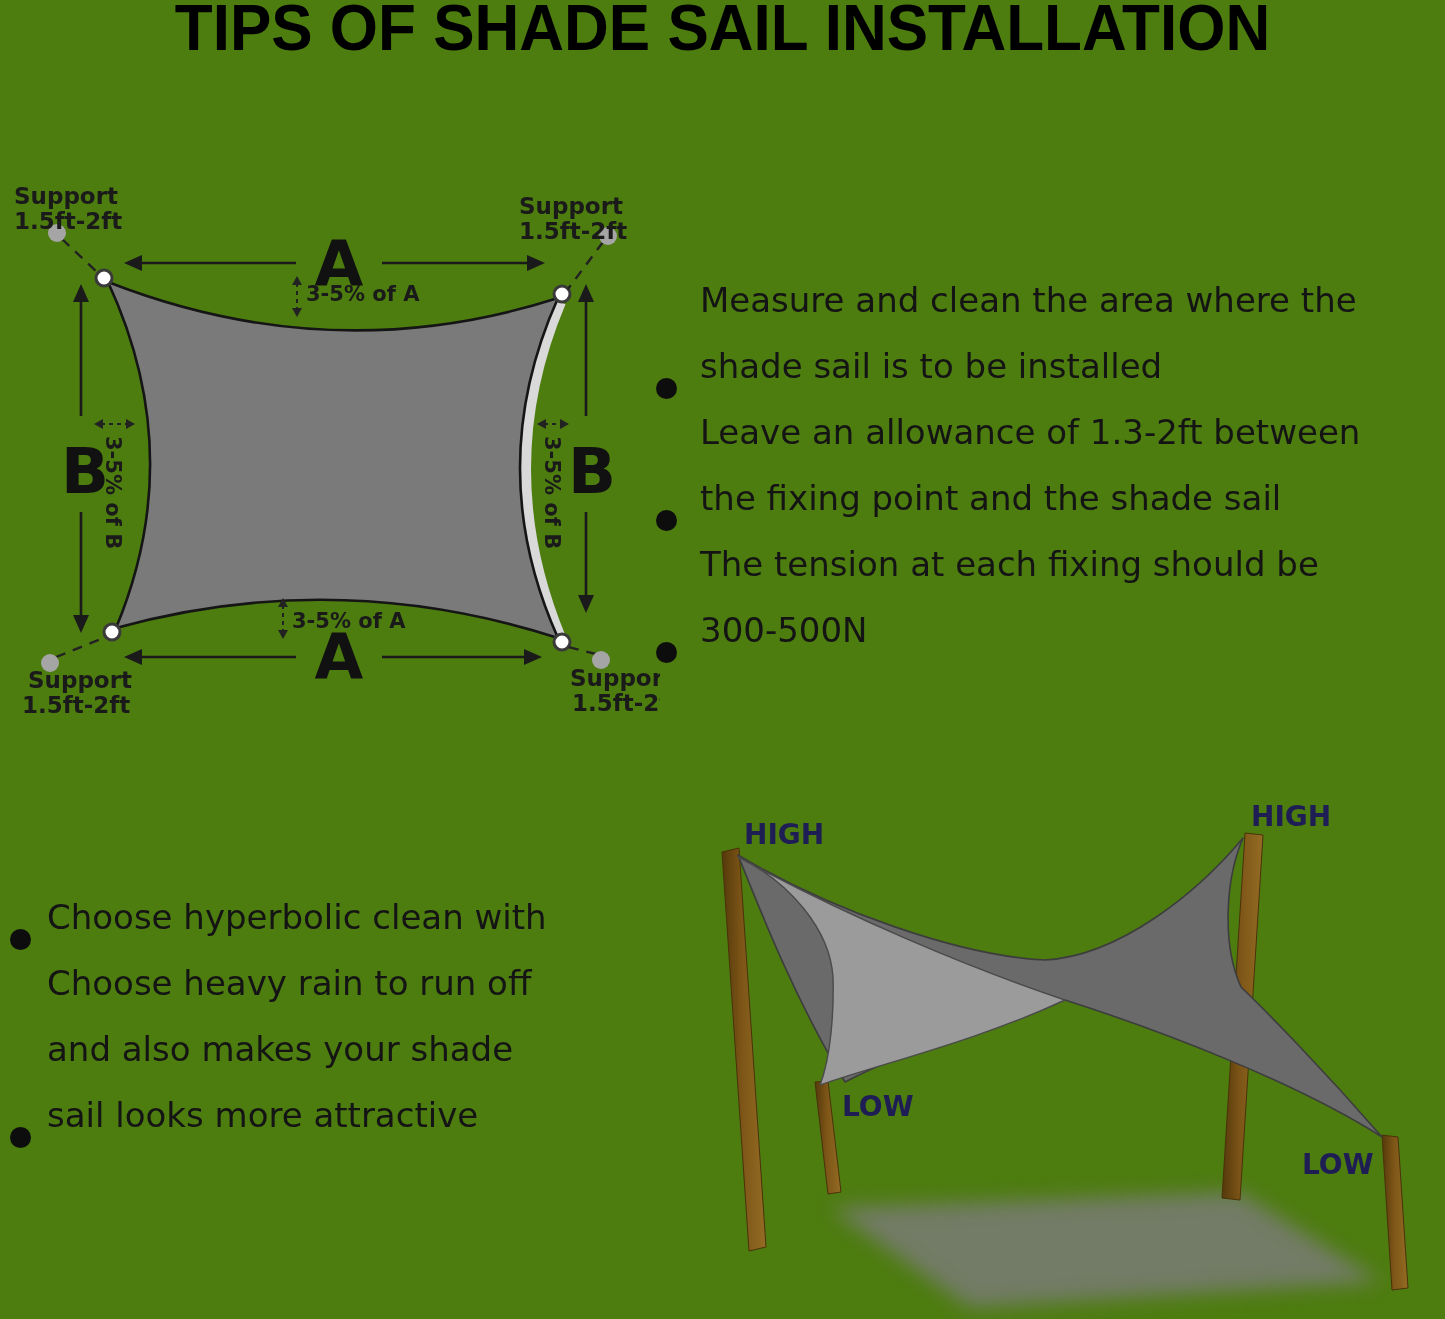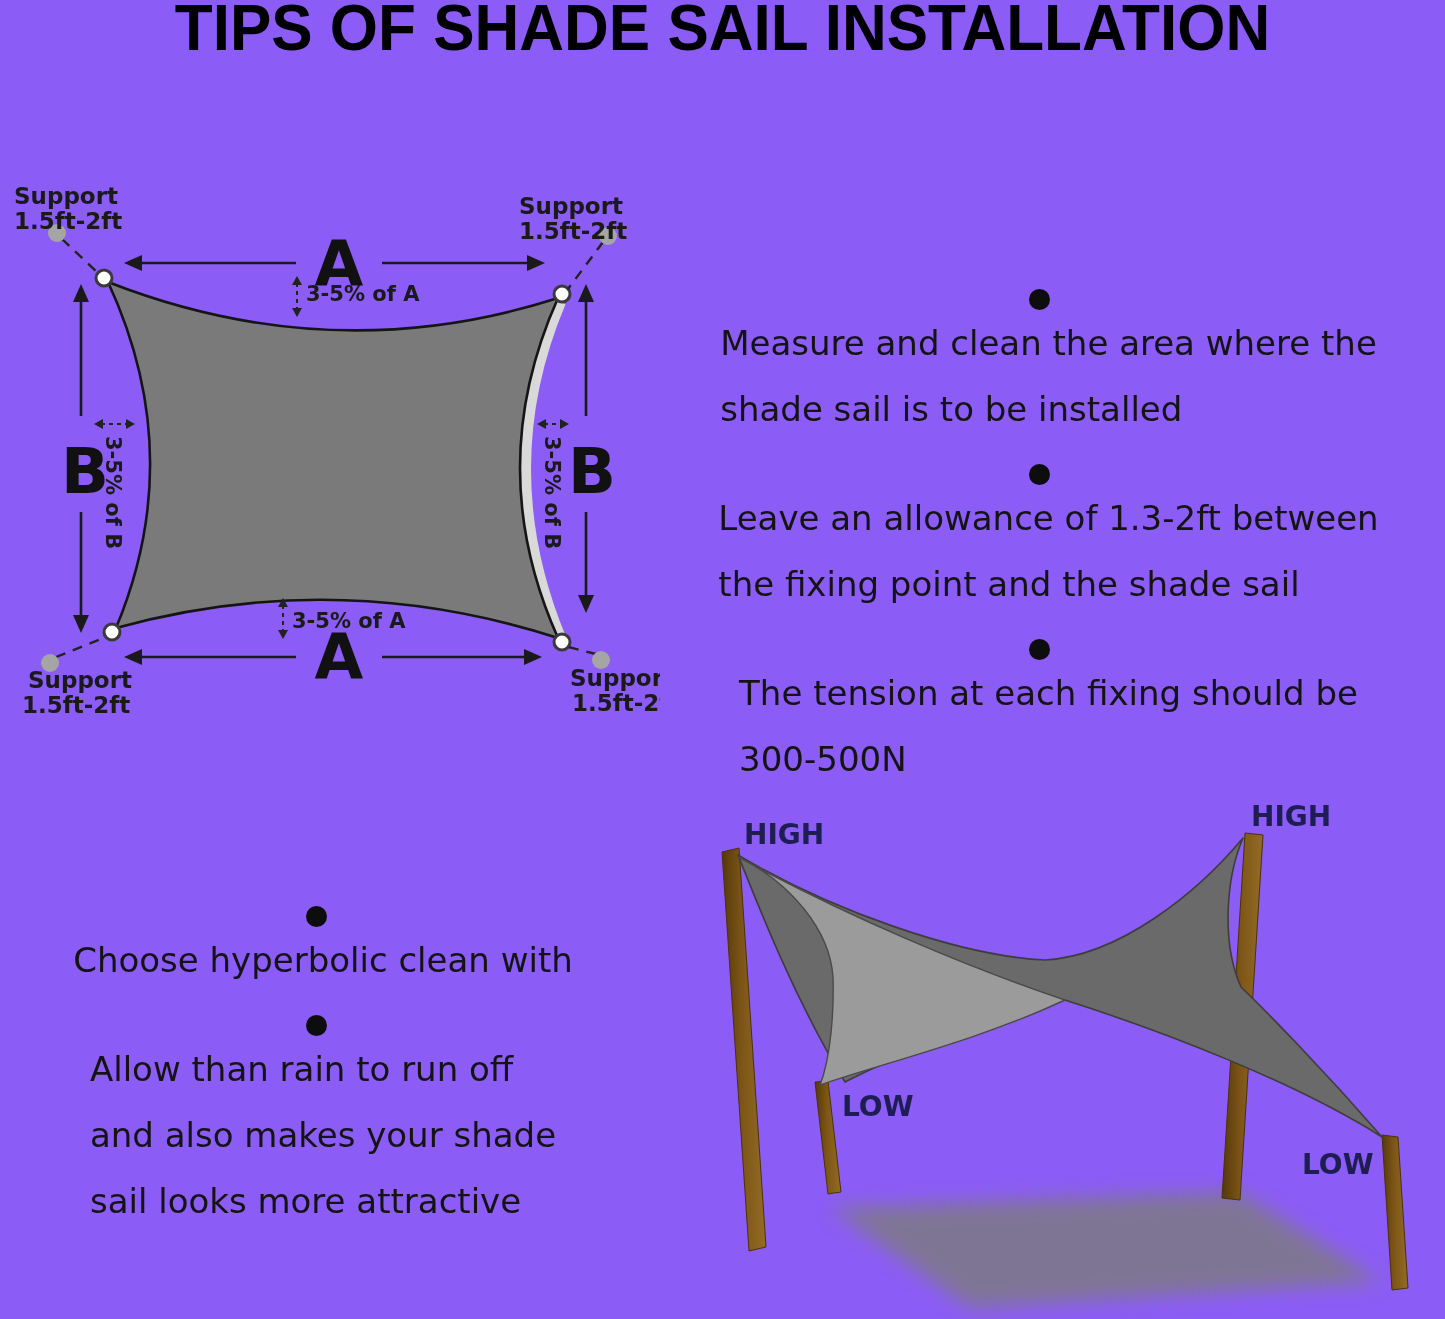--- a/index.html
+++ b/index.html
@@ -1,24 +1,24 @@
 <!DOCTYPE html>
 <html><head>
 <meta charset="utf-8">
 <style>
   html,body{margin:0;padding:0;background:#ffffff;}
-  .page{position:relative;width:1445px;height:1319px;background:#8b5cf6;overflow:hidden;
+  .page{position:relative;width:1445px;height:1319px;background:#4d7c0f;overflow:hidden;
         font-family:"DejaVu Sans", sans-serif;color:#1a1a1a;}
   .title{position:absolute;top:-8px;left:0;width:100%;margin:0;text-align:center;
          font-family:"Liberation Sans", sans-serif;font-weight:800;font-size:62px;
          letter-spacing:0px;color:#000;white-space:nowrap;transform:scaleY(1.04);}
   .tips{position:absolute;font-size:34px;line-height:66px;color:#141414;}
   .tips-right{left:652px;top:267px;width:793px;}
   .tips-left{left:8px;top:884px;width:630px;}
-  .tip-item{display:flex;align-items:center;flex-direction:column;}
+  .tip-item{display:flex;align-items:flex-end;}
   .bullet{flex:0 0 auto;width:21px;height:21px;border-radius:50%;background:#0d0d0d;
           margin-top:22px;}
   .tips-right .bullet{margin-right:23px;margin-left:4px;}
   .tips-left .bullet{margin-right:16px;margin-left:2px;}
   .tip-lines{flex:1 1 auto;}
   .tip-line{white-space:nowrap;}
   svg text{font-family:"DejaVu Sans", sans-serif;}
   .support-label{font-size:23px;font-weight:700;fill:#1a1a1a;}
   .dim-letter{font-size:63px;font-weight:800;fill:#111;}
   .sag-note{font-size:21px;font-weight:700;fill:#1a1a1a;}
@@ -151,21 +151,21 @@
   <div class="tips tips-left">
     <div class="tip-item">
       <span class="bullet"></span>
       <span class="tip-lines">
         <div class="tip-line">Choose hyperbolic clean with</div>
       </span>
     </div>
     <div class="tip-item">
       <span class="bullet"></span>
       <span class="tip-lines">
-        <div class="tip-line">Allow than rain to run off</div>
+        <div class="tip-line">Choose heavy rain to run off</div>
         <div class="tip-line">and also makes your shade</div>
         <div class="tip-line">sail looks more attractive</div>
       </span>
     </div>
   </div>
 
   <svg style="position:absolute;left:640px;top:760px;" width="805" height="559" viewBox="0 0 805 559">
     <defs>
       <linearGradient id="postGrad" x1="0" y1="0" x2="1" y2="0">
         <stop offset="0" stop-color="#55390b"></stop>

